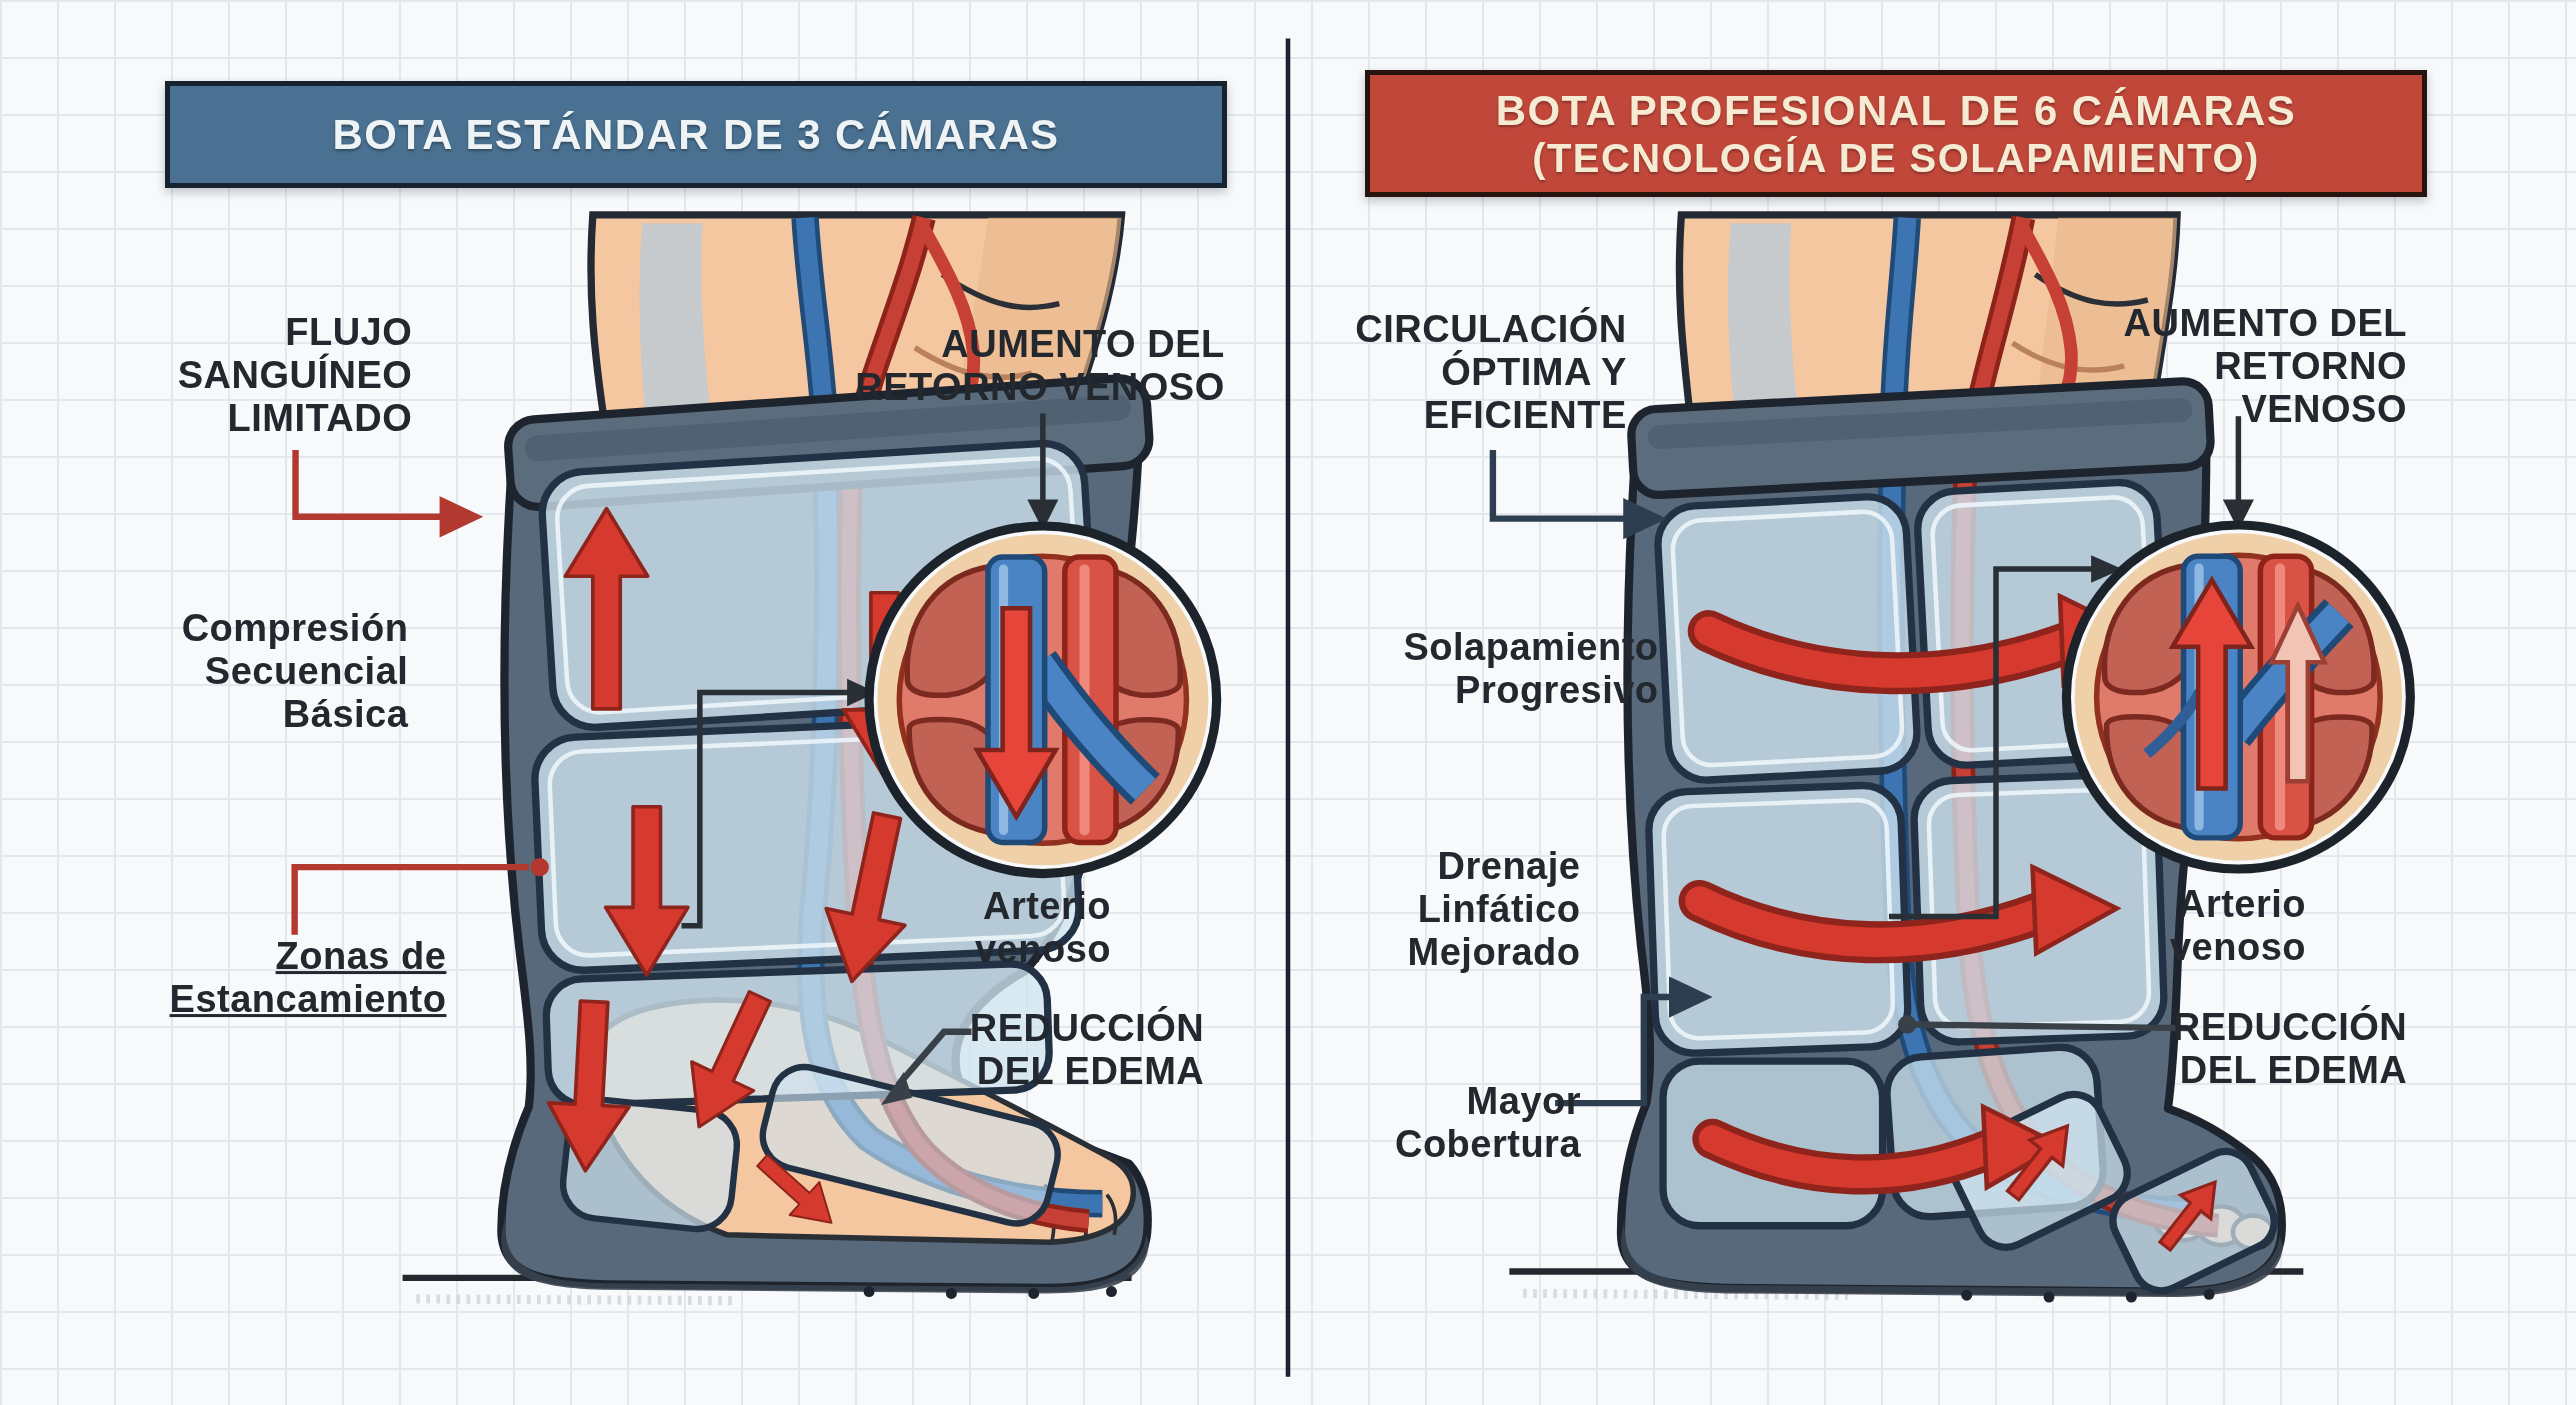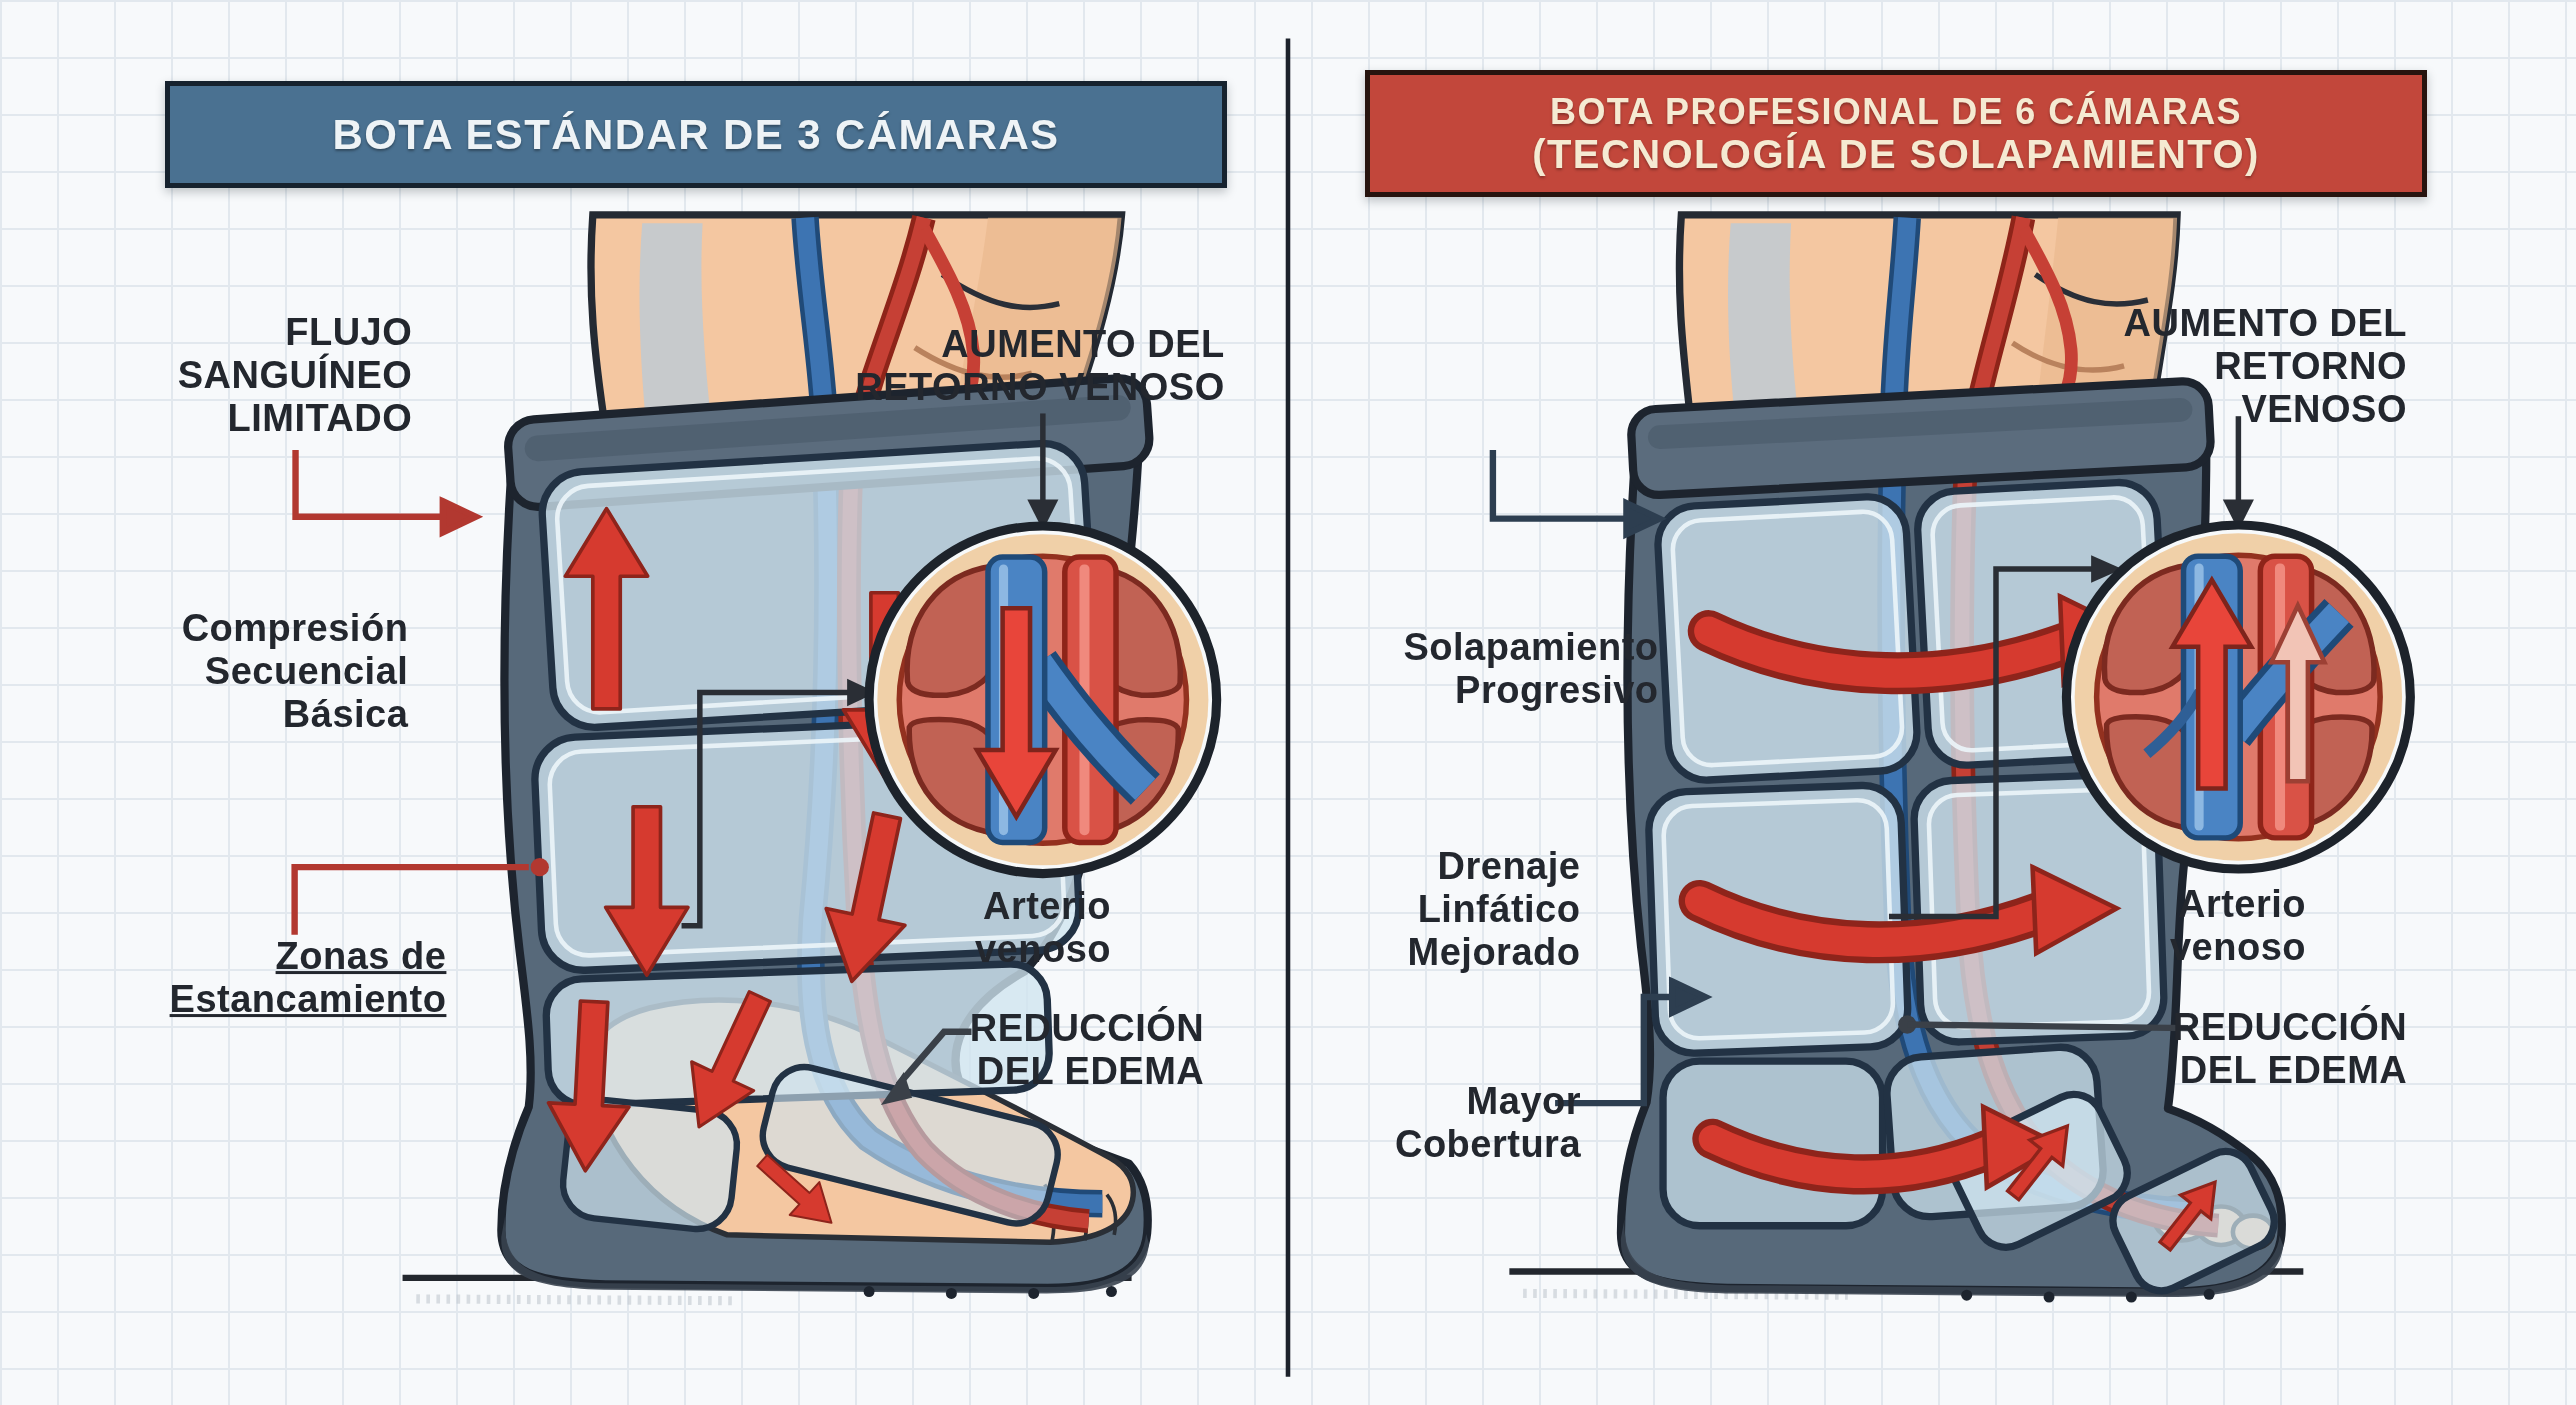--- a/index.html
+++ b/index.html
@@ -26,21 +26,21 @@
   }
   .hdr-left{
     left:165px;top:81px;width:1052px;height:97px;
     background:#4a7191;border:5.5px solid #16222e;color:#eef3f6;
   }
   .hdr-left .t1{font-size:42px;text-shadow:0 1.8px 2.7px rgba(0,0,0,.35);}
   .hdr-right{
     left:1365px;top:70px;width:1052px;height:117px;
     background:#c2473b;border:5.5px solid #27140f;color:#f5ead2;
   }
-  .hdr-right .t1{font-size:36px;line-height:1.15;text-shadow:0 1.8px 2.7px rgba(0,0,0,.3);}
+  .hdr-right .t1{font-size:42px;line-height:1.15;text-shadow:0 1.8px 2.7px rgba(0,0,0,.3);}
   .hdr-right .t2{font-size:40px;line-height:1.1;text-shadow:0 1.8px 2.7px rgba(0,0,0,.3);}
 </style>
 </head>
 <body>
 
 <div class="stage">
 
   <svg class="art" width="2576" height="1405" viewBox="0 0 2816 1536">
 
     <line x1="1408" y1="42" x2="1408" y2="1505" stroke="#1c222b" stroke-width="5"></line>
@@ -359,20 +359,23 @@
 Básica</div>
   <div class="lbl" style="left:308px;top:978px;text-decoration:underline;">Zonas de
 Estancamiento</div>
   <div class="lbl" style="left:1040px;top:366px;">AUMENTO DEL
 RETORNO VENOSO</div>
   <div class="lbl" style="left:1043px;top:928px;">Arterio
 venoso</div>
   <div class="lbl" style="left:1087px;top:1050px;">REDUCCIÓN
 DEL EDEMA</div>
 
+  <div class="lbl" style="left:1491px;top:372px;">CIRCULACIÓN
+ÓPTIMA Y
+EFICIENTE</div>
   <div class="lbl" style="left:1531px;top:669px;">Solapamiento
 Progresivo</div>
   <div class="lbl" style="left:1494px;top:898px;margin-top:11px;">Drenaje
 Linfático
 Mejorado</div>
   <div class="lbl" style="left:1488px;top:1123px;">Mayor
 Cobertura</div>
   <div class="lbl" style="left:2238px;top:366px;">AUMENTO DEL
 RETORNO VENOSO</div>
   <div class="lbl" style="left:2238px;top:926px;">Arterio

